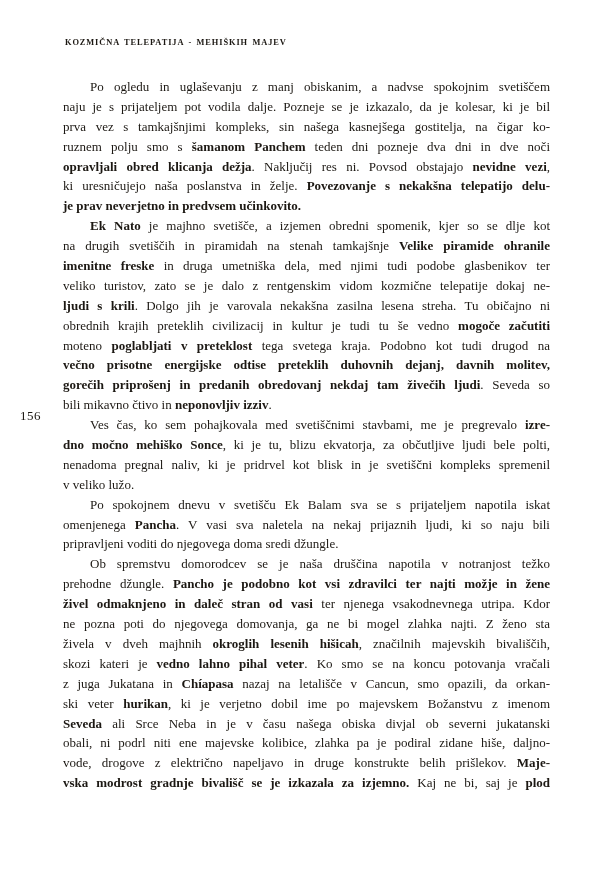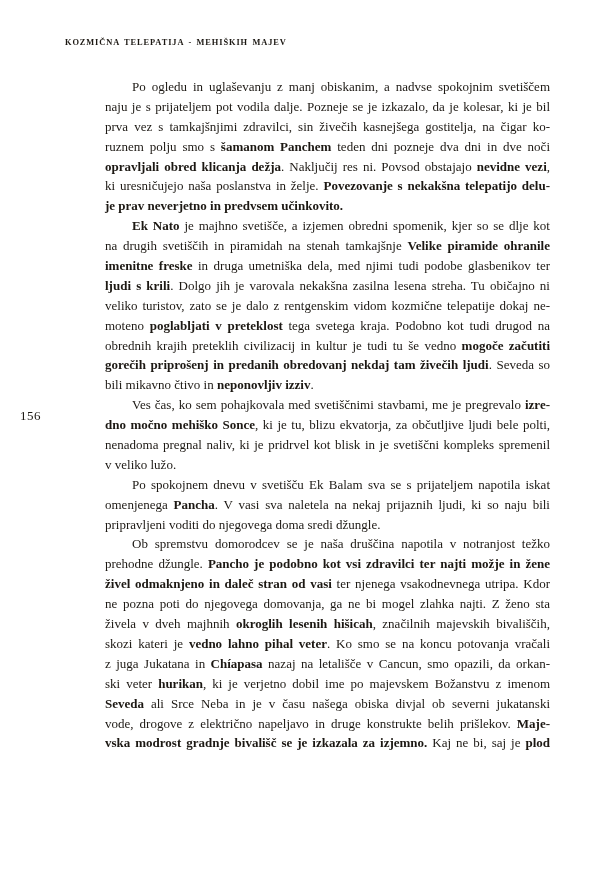--- a/index.html
+++ b/index.html
@@ -23,50 +23,50 @@
   }
   .text-block{
     position:absolute;left:63px;top:77px;width:487px;
     font-size:13px;
   }
   .line{
     height:19.9px;line-height:19.9px;
     white-space:nowrap;
     text-align:justify;
     text-align-last:justify;
-    margin-left:42px;
   }
   .line.indent{text-indent:27px;}
   .line.end{text-align-last:left;}
   .b{font-weight:bold;}
 </style>
 </head>
 <body>
 
 <div class="page" style="background: rgb(255, 255, 255); color: rgb(28, 24, 19);">
   <div class="running-header">KOZMIČNA TELEPATIJA - MEHIŠKIH MAJEV</div>
   <div class="page-number">156</div>
   <div class="text-block">
       <div>
         <div class="line indent"><span>Po ogledu in uglaševanju z manj obiskanim, a nadvse spokojnim svetiščem</span></div>
         <div class="line"><span>naju je s prijateljem pot vodila dalje. Pozneje se je izkazalo, da je kolesar, ki je bil</span></div>
-        <div class="line"><span>prva vez s tamkajšnjimi zdravilci, sin živečih kasnejšega gostitelja, na čigar ko-</span></div>
+        <div class="line"><span>prva vez s tamkajšnjimi kompleks, sin našega kasnejšega gostitelja, na čigar ko-</span></div>
         <div class="line"><span>ruznem polju smo s </span><span class="b">šamanom Panchem</span><span> teden dni pozneje dva dni in dve noči</span></div>
         <div class="line"><span class="b">opravljali obred klicanja dežja</span><span>. Naključij res ni. Povsod obstajajo </span><span class="b">nevidne vezi</span><span>,</span></div>
         <div class="line"><span>ki uresničujejo naša poslanstva in želje. </span><span class="b">Povezovanje s nekakšna telepatijo delu-</span></div>
         <div class="line end"><span class="b">je prav neverjetno in predvsem učinkovito.</span></div>
       </div>
       <div>
         <div class="line indent"><span class="b">Ek Nato</span><span> je majhno svetišče, a izjemen obredni spomenik, kjer so se dlje kot</span></div>
         <div class="line"><span>na drugih svetiščih in piramidah na stenah tamkajšnje </span><span class="b">Velike piramide ohranile</span></div>
         <div class="line"><span class="b">imenitne freske</span><span> in druga umetniška dela, med njimi tudi podobe glasbenikov ter</span></div>
+        <div class="line"><span>veliko turistov, zato se je dalo z rentgenskim vidom kozmične telepatije dokaj ne-</span></div>
         <div class="line"><span class="b">ljudi s krili</span><span>. Dolgo jih je varovala nekakšna zasilna lesena streha. Tu običajno ni</span></div>
-        <div class="line"><span>veliko turistov, zato se je dalo z rentgenskim vidom kozmične telepatije dokaj ne-</span></div>
+        <div class="line"><span>obrednih krajih preteklih civilizacij in kultur je tudi tu še vedno </span><span class="b">mogoče začutiti</span></div>
         <div class="line"><span>moteno </span><span class="b">poglabljati v preteklost</span><span> tega svetega kraja. Podobno kot tudi drugod na</span></div>
-        <div class="line"><span>obrednih krajih preteklih civilizacij in kultur je tudi tu še vedno </span><span class="b">mogoče začutiti</span></div>
+        <div class="line"><span class="b">večno prisotne energijske odtise preteklih duhovnih dejanj, davnih molitev,</span></div>
         <div class="line"><span class="b">gorečih priprošenj in predanih obredovanj nekdaj tam živečih ljudi</span><span>. Seveda so</span></div>
         <div class="line end"><span>bili mikavno čtivo in </span><span class="b">neponovljiv izziv</span><span>.</span></div>
       </div>
       <div>
         <div class="line indent"><span>Ves čas, ko sem pohajkovala med svetiščnimi stavbami, me je pregrevalo </span><span class="b">izre-</span></div>
         <div class="line"><span class="b">dno močno mehiško Sonce</span><span>, ki je tu, blizu ekvatorja, za občutljive ljudi bele polti,</span></div>
         <div class="line"><span>nenadoma pregnal naliv, ki je pridrvel kot blisk in je svetiščni kompleks spremenil</span></div>
         <div class="line end"><span>v veliko lužo.</span></div>
       </div>
       <div>
@@ -77,17 +77,18 @@
       <div>
         <div class="line indent"><span>Ob spremstvu domorodcev se je naša druščina napotila v notranjost težko</span></div>
         <div class="line"><span>prehodne džungle. </span><span class="b">Pancho je podobno kot vsi zdravilci ter najti možje in žene</span></div>
         <div class="line"><span class="b">živel odmaknjeno in daleč stran od vasi</span><span> ter njenega vsakodnevnega utripa. Kdor</span></div>
         <div class="line"><span>ne pozna poti do njegovega domovanja, ga ne bi mogel zlahka najti. Z ženo sta</span></div>
         <div class="line"><span>živela v dveh majhnih </span><span class="b">okroglih lesenih hišicah</span><span>, značilnih majevskih bivališčih,</span></div>
         <div class="line"><span>skozi kateri je </span><span class="b">vedno lahno pihal veter</span><span>. Ko smo se na koncu potovanja vračali</span></div>
         <div class="line"><span>z juga Jukatana in </span><span class="b">Chíapasa</span><span> nazaj na letališče v Cancun, smo opazili, da orkan-</span></div>
         <div class="line"><span>ski veter </span><span class="b">hurikan</span><span>, ki je verjetno dobil ime po majevskem Božanstvu z imenom</span></div>
         <div class="line"><span class="b">Seveda</span><span> ali Srce Neba in je v času našega obiska divjal ob severni jukatanski</span></div>
+        <div class="line"><span>obali, ni podrl niti ene majevske kolibice, zlahka pa je podiral zidane hiše, daljno-</span></div>
         <div class="line"><span>vode, drogove z električno napeljavo in druge konstrukte belih prišlekov. </span><span class="b">Maje-</span></div>
         <div class="line"><span class="b">vska modrost gradnje bivališč se je izkazala za izjemno.</span><span> Kaj ne bi, saj je </span><span class="b">plod</span></div>
       </div>
     </div>
 </div>
 
 </body></html>

